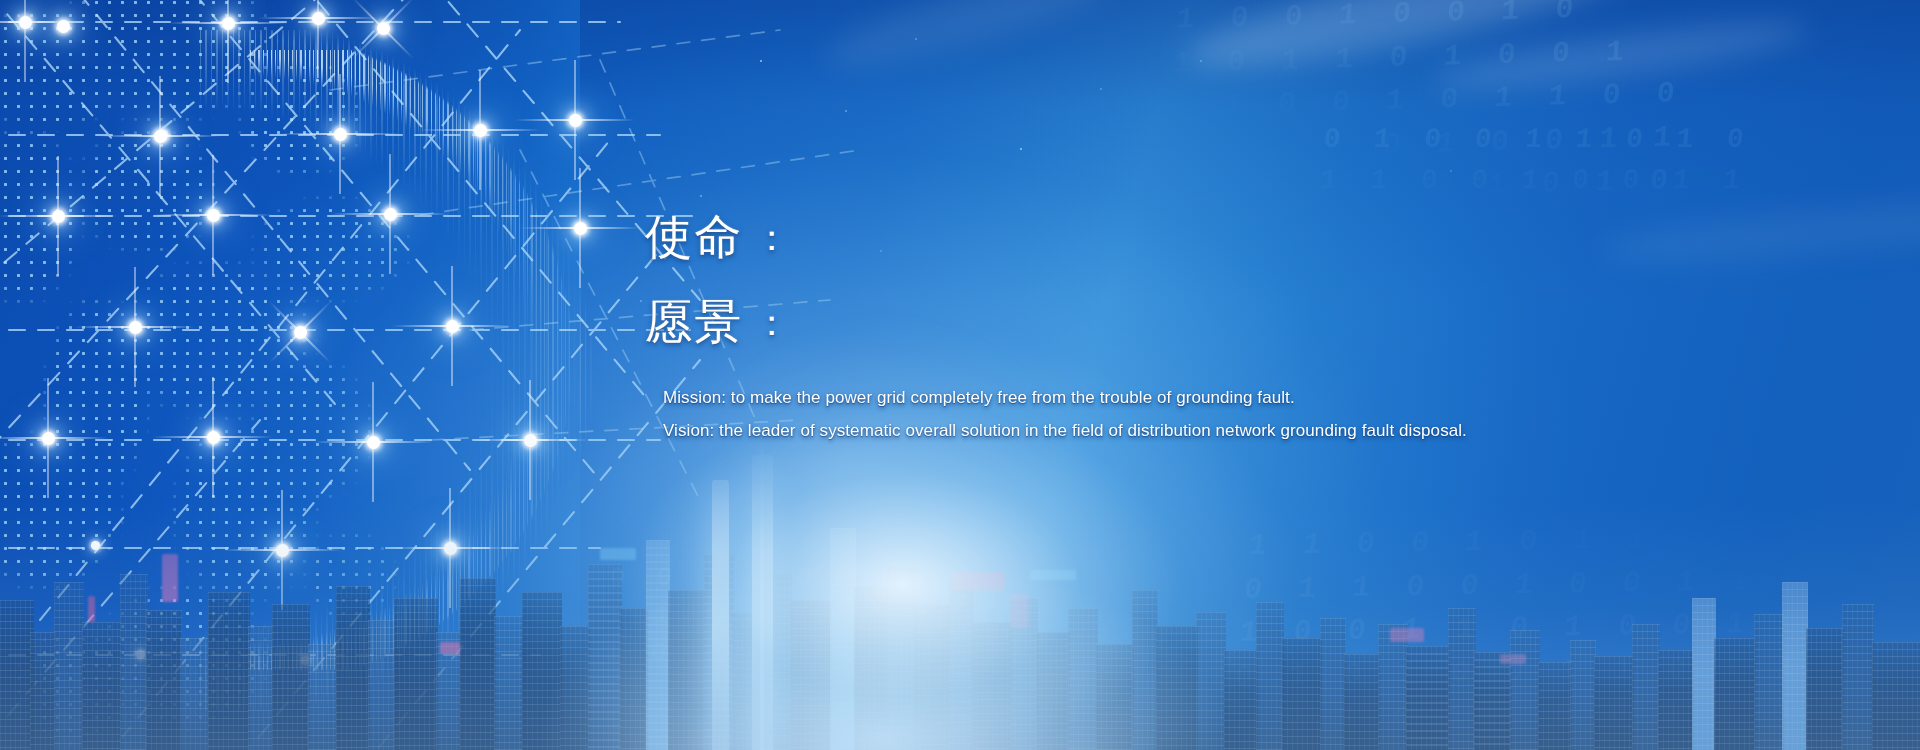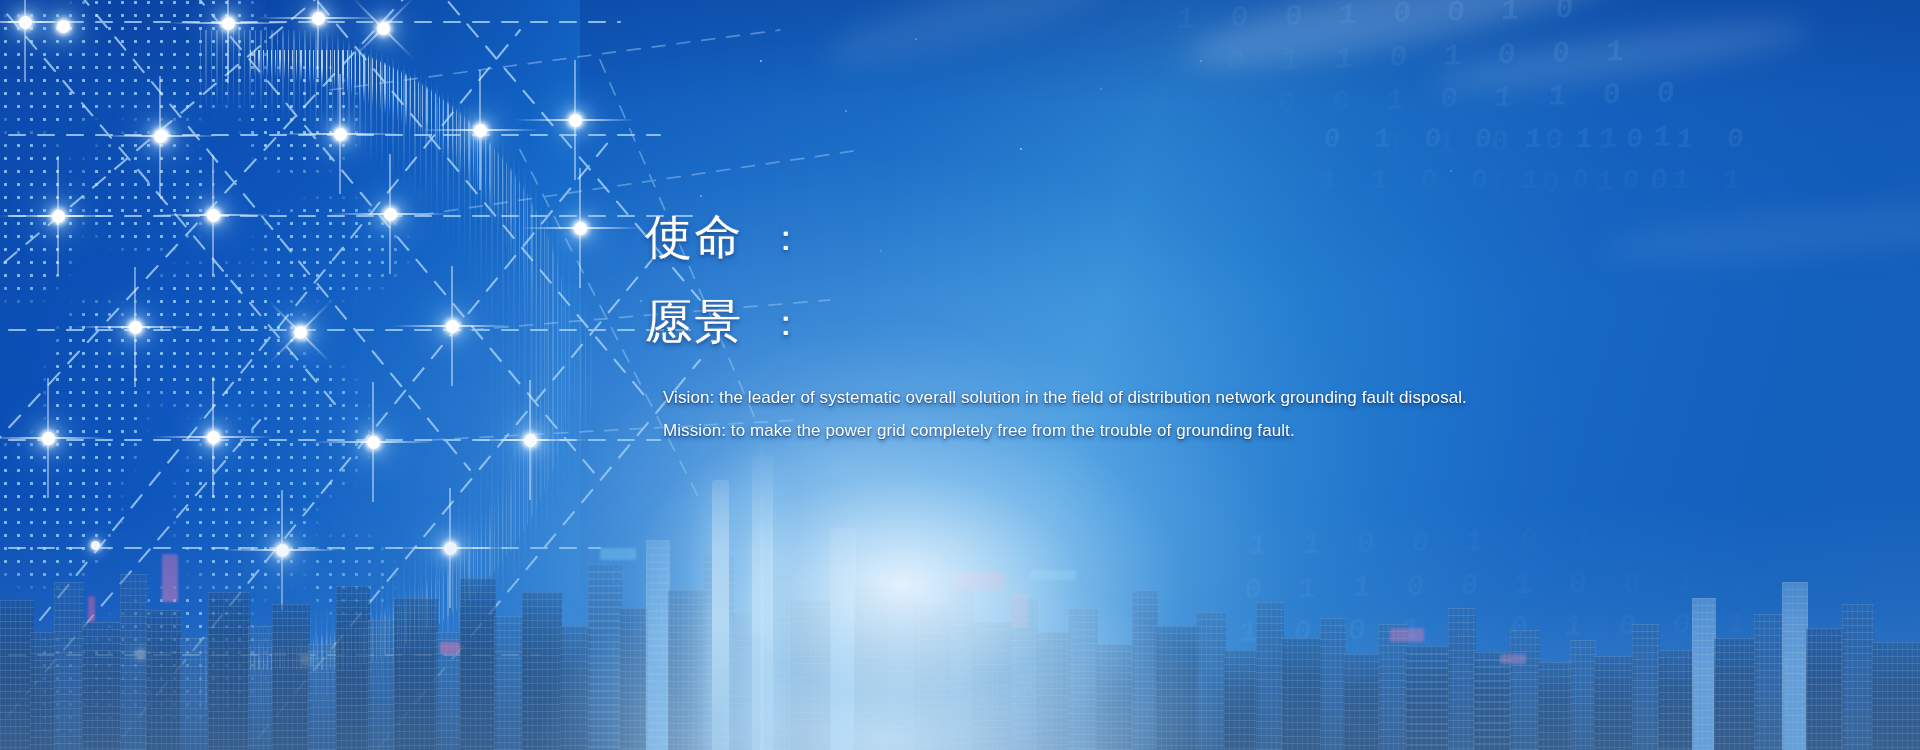--- a/index.html
+++ b/index.html
@@ -281,21 +281,21 @@
     z-index:40;
   }
   .hl {
     color:#ffffff;
     white-space:nowrap;
     text-shadow:
       0 2px 5px rgba(10,55,120,0.72),
       0 0 2px rgba(255,255,255,0.45),
       0 1px 1px rgba(20,70,140,0.55);
   }
-  .hl-row { display:flex; align-items:baseline;gap:14px; }
+  .hl-row { display:flex; align-items:baseline; }
   .hl-label {
     font-size:47px;
     font-weight:400;
     letter-spacing:0.05em;
   }
   .hl-colon {
     font-size:36px;
     font-weight:400;
     padding:0 4px 0 10px;
     position:relative;
@@ -521,18 +521,18 @@
     <div class="hl hl-row row-mission">
       <span class="hl-label">使命</span>
       <span class="hl-colon">：</span>
     </div>
 
     <div class="hl hl-row row-vision">
       <span class="hl-label">愿景</span>
       <span class="hl-colon">：</span>
     </div>
 
+    <div class="sub">Mission: to make the power grid completely free from the trouble of grounding fault.</div>
     <div class="sub">Vision: the leader of systematic overall solution in the field of distribution network grounding fault disposal.</div>
-    <div class="sub">Mission: to make the power grid completely free from the trouble of grounding fault.</div>
 
   </div>
 
 </div>
 
 </body></html>

